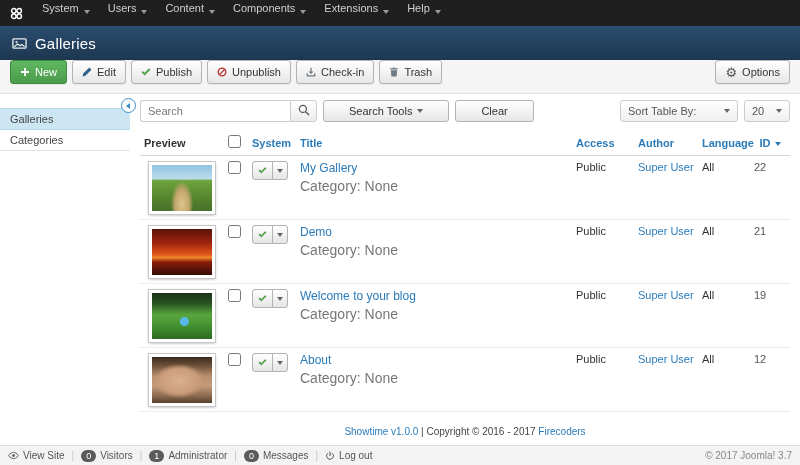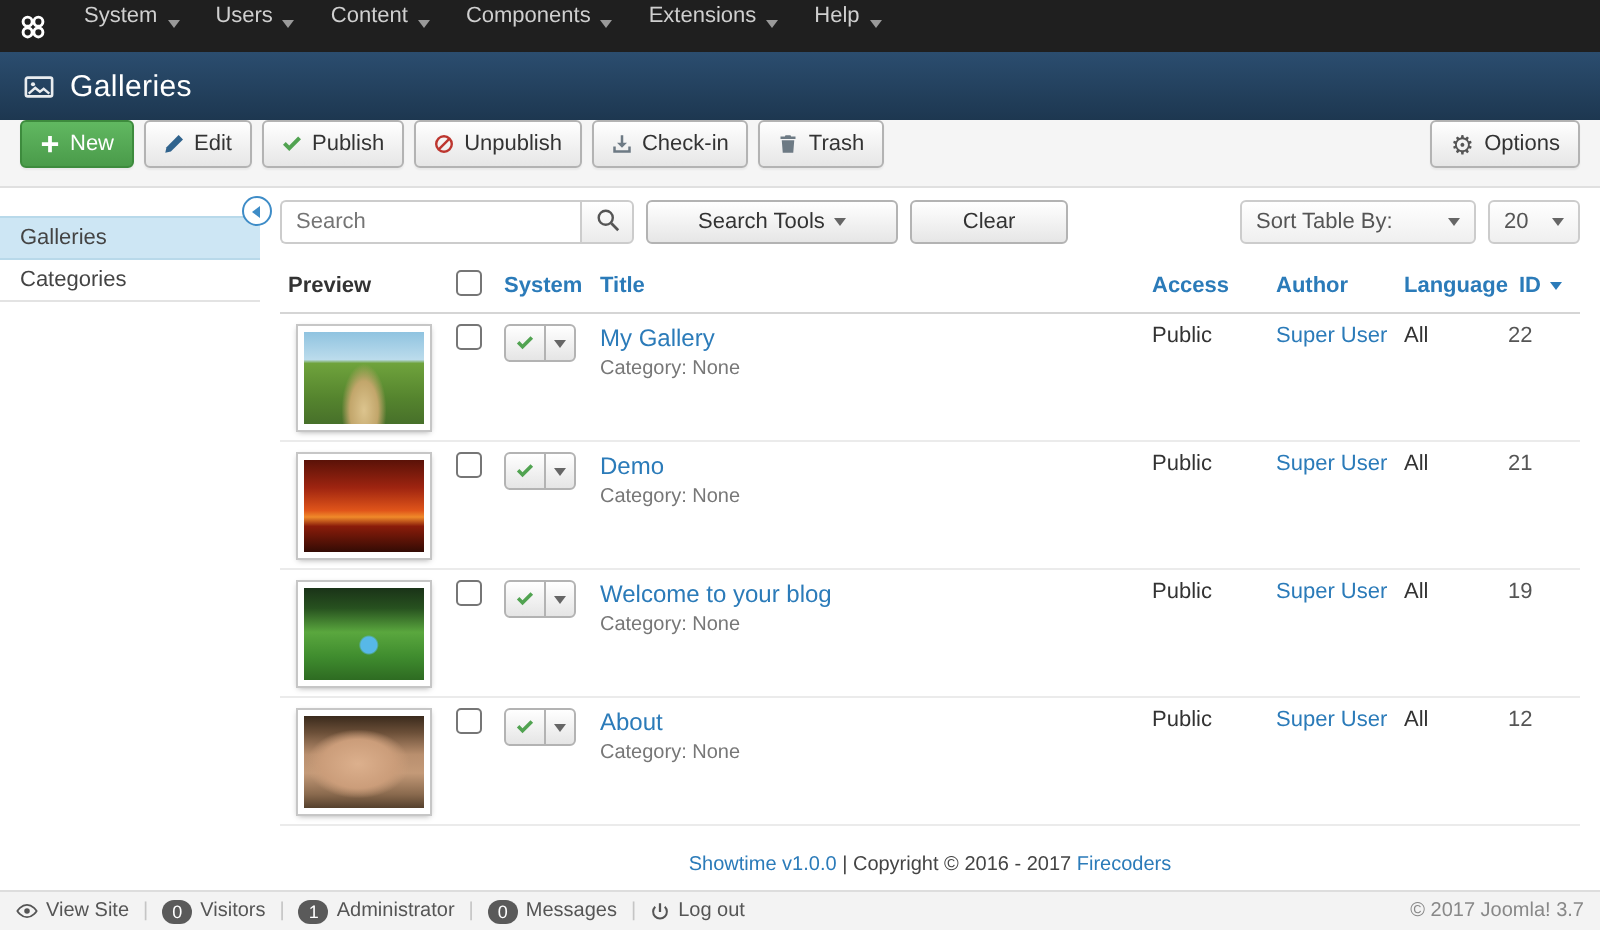--- a/index.html
+++ b/index.html
@@ -120,21 +120,21 @@
       linear-gradient(180deg,#3a2a1c 0%, #6b4f38 18%, #b98f6e 42%, #c49a78 62%, #8a6a4e 85%, #55402d 100%); }
 
   .btn-group { display:inline-flex; }
   .sbtn { width:21px; height:19px; border:1px solid #b3b3b3;
           background:linear-gradient(#fff,#e5e5e5); display:inline-flex; align-items:center;
           justify-content:center; padding:0; cursor:pointer; }
   .sbtn:first-child { border-radius:3px 0 0 3px; }
   .sbtn:last-child { border-radius:0 3px 3px 0; margin-left:-1px; width:16px; }
 
   .title-link { color:var(--link); text-decoration:none; font-size:12px; cursor:pointer; }
-  .cat { font-size:10px; color:#777; margin-top:3px; }
+  .cat { font-size:14px; color:#777; margin-top:3px; }
   .c-author a { color:var(--link); text-decoration:none; cursor:pointer; }
 
   .footer { text-align:center; font-size:10px; color:#444; margin:14px 0 8px 0; }
   .footer a { color:var(--link); text-decoration:none; cursor:pointer; }
 
   
   .status-bar { height:20px; background:#f3f3f3; border-top:1px solid #ddd;
                 display:flex; align-items:center; padding:0 8px; font-size:10px;
                 color:#555; flex:0 0 auto; }
   .sb-left { display:flex; align-items:center; gap:7px; }

